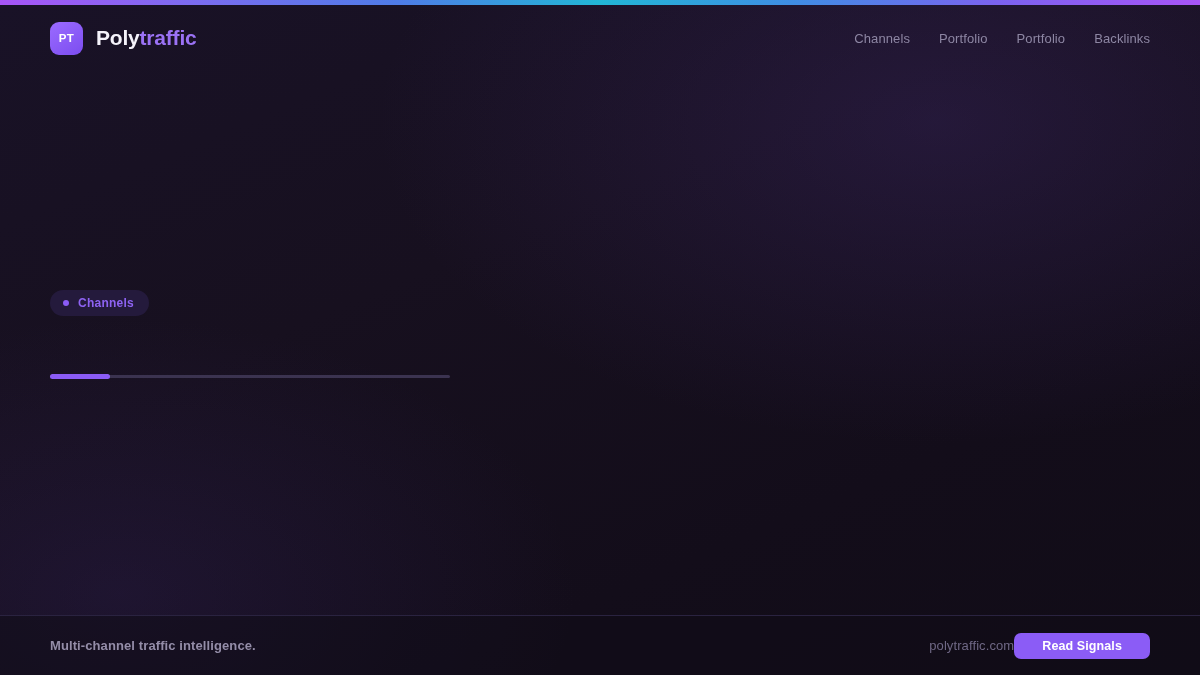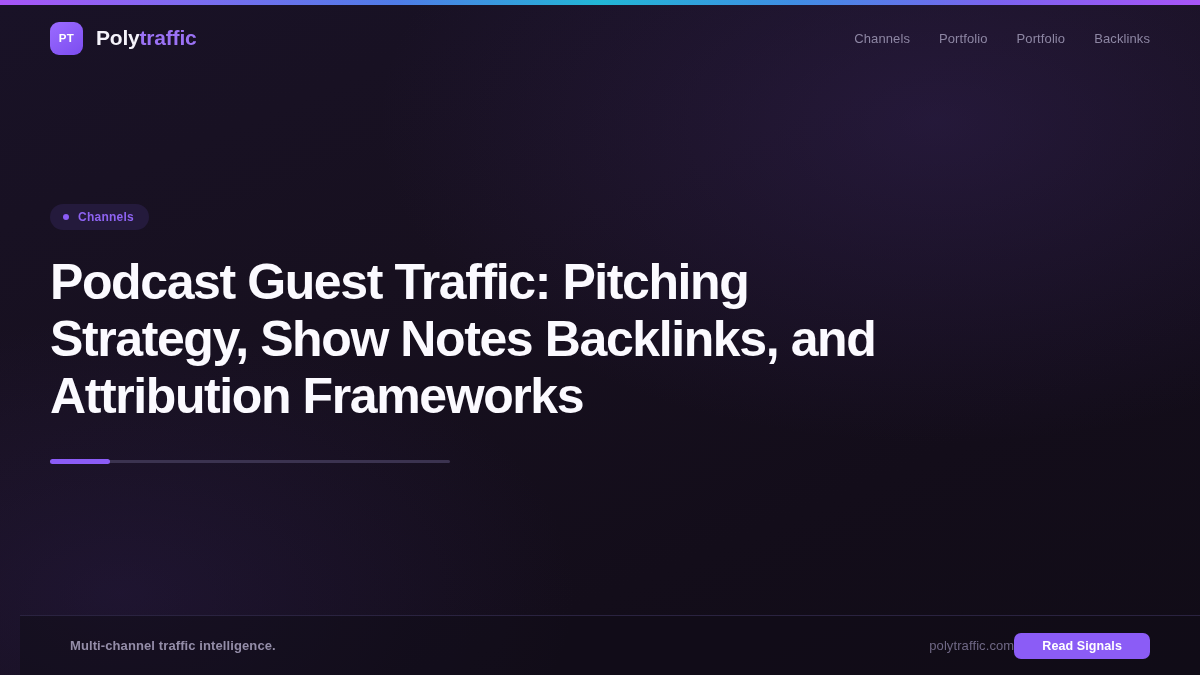--- a/index.html
+++ b/index.html
@@ -172,21 +172,20 @@
     position:relative;
     z-index:4;
     flex:0 0 60px;
     height:60px;
     padding:0 50px;
     border-top:1px solid #2a2340;
     display:flex;
     align-items:center;
     justify-content:space-between;
     background:rgba(17,12,23,0.55);
-    margin-left:20px;
   }
 
   .footer-tag {
     font-size:13px;
     font-weight:bold;
     color:#948da8;
     letter-spacing:0.1px;
     white-space:nowrap;
   }
 
@@ -246,21 +245,20 @@
   </header>
 
   <main class="hero">
     <div class="hero-inner">
 
       <div class="eyebrow-badge">
         <span class="eyebrow-dot"></span>
         <span class="eyebrow-text">Channels</span>
       </div>
 
-      <h1 class="hero-title">Podcast Guest Traffic:  Pitching Strategy, Show Notes Backlinks, and Attribution  Frameworks</h1>
 
       <div class="rule"></div>
 
     </div>
   </main>
 
   <footer class="site-footer">
 
     <div class="footer-tag">Multi-channel traffic  intelligence.</div>
 

